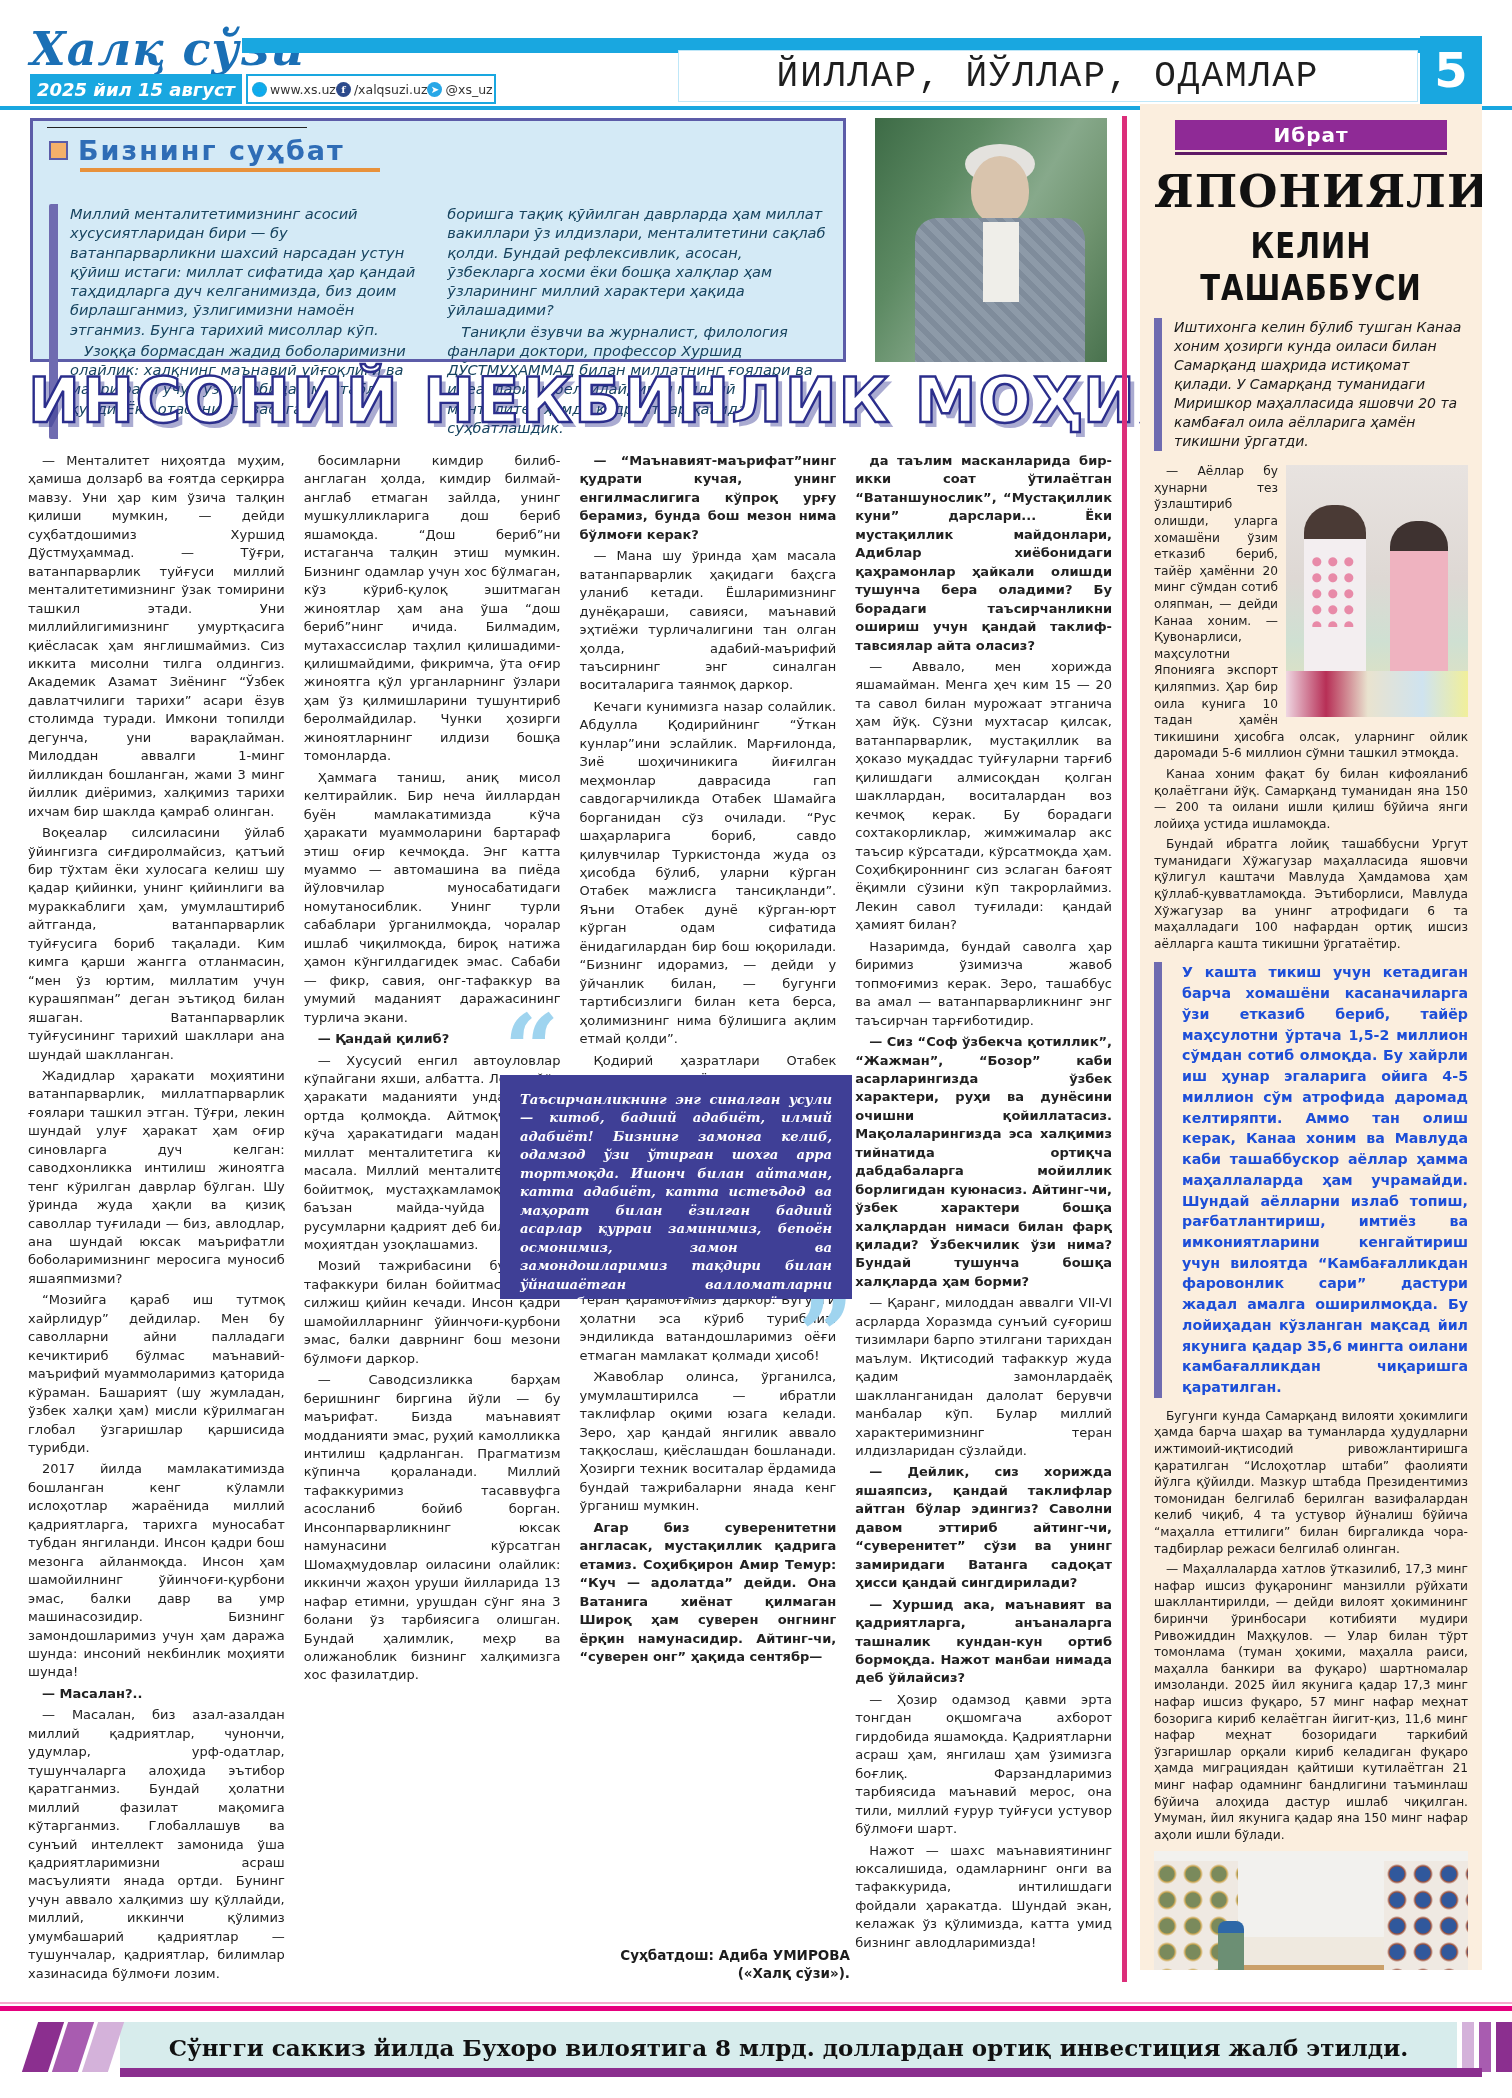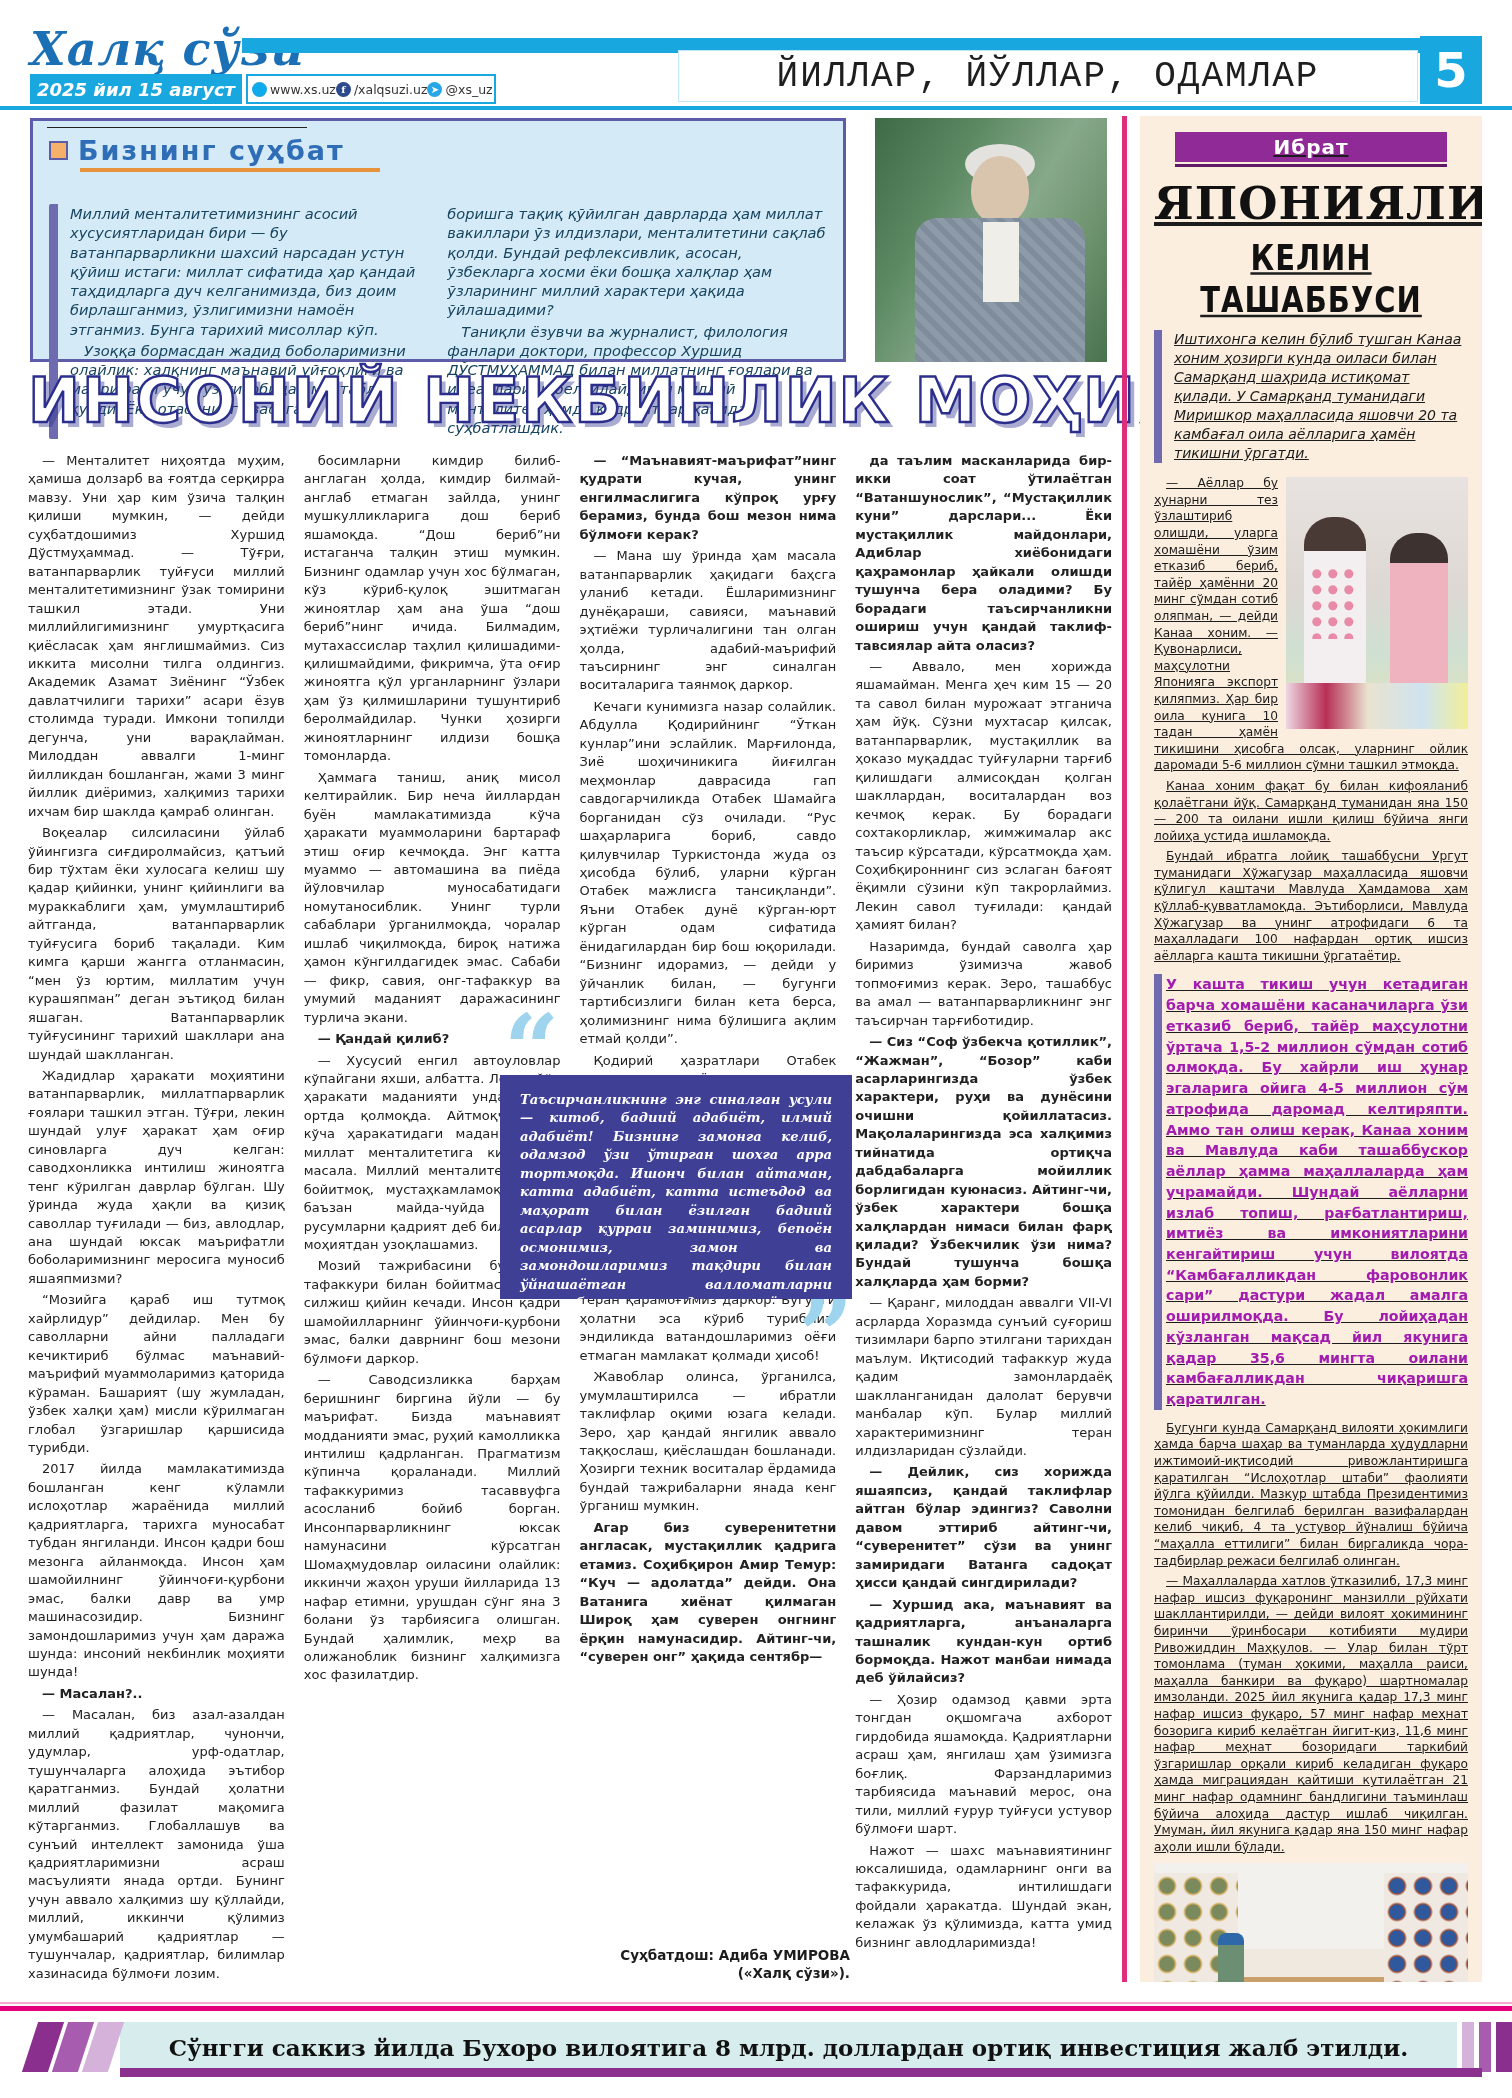--- a/index.html
+++ b/index.html
@@ -100,22 +100,22 @@
   .qmark.close { left:798px; top:1288px; font-size:96px; }
 
   .main-byline {
     position:absolute; left:592px; top:1944px; width:258px; text-align:right;
     background:#fff; font-weight:bold; font-size:13.5px; line-height:1.35; padding:2px 0;
   }
 
   
   .side-divider { position:absolute; left:1122px; top:116px; width:5px; height:1866px; background:#dc2e7a; }
   .sidebar {
-    position:absolute; left:1140px; top:116px; width:342px; height:1866px;
-    background:#fbeede; padding:16px 14px 10px 14px; overflow:hidden;text-decoration:underline;
+    position:absolute; left:1140px; top:104px; width:342px; height:1866px;
+    background:#fbeede; padding:16px 14px 10px 14px; overflow:hidden;
   }
   .ibrat-bar { width:272px; height:30px; margin:0 auto; background:#8f2a96; display:flex; align-items:center; justify-content:center; }
   .ibrat-bar span { color:#fff; font-weight:bold; font-size:20px; letter-spacing:1px; }
   .ibrat-underline { width:272px; height:3px; margin:2px auto 10px auto; background:#5f1a66; }
   .side-title1 { text-align:center; font-family:"DejaVu Serif",serif; font-weight:bold; font-size:45px; letter-spacing:1px; color:#111; }
   .side-title2 { text-align:center; font-weight:800; font-size:29px; letter-spacing:1px; color:#111;
                  transform:scaleY(1.25); transform-origin:top; margin:6px 0 26px 0; }
   .side-lead { border-left:8px solid #6f6bb0; padding-left:12px; font-style:italic; font-size:14px;
                line-height:1.36; color:#1a1a1a; margin-bottom:12px; }
   .side-body { font-size:12.2px; line-height:1.36; text-align:justify; }
@@ -127,22 +127,22 @@
   }
   .photo-women .w1 { position:absolute; left:18px; top:40px; width:62px; height:180px; border-radius:28px 28px 6px 6px;
     background:linear-gradient(180deg,#4a3a35 0 34px,#f3eef0 34px 100%); }
   .photo-women .w1:after { content:""; position:absolute; left:8px; top:52px; width:46px; height:70px;
     background:radial-gradient(circle at 30% 30%, #e88aa8 4px, transparent 5px) 0 0/16px 16px #f3eef0; }
   .photo-women .w2 { position:absolute; left:104px; top:56px; width:58px; height:168px; border-radius:26px 26px 6px 6px;
     background:linear-gradient(180deg,#3e3230 0 30px,#efb3c0 30px 100%); }
   .photo-women .cloth { position:absolute; left:0; bottom:0; width:100%; height:46px;
     background:linear-gradient(90deg,#efd7e2,#b72f56 22%,#e9e3cf 45%,#cfe3ef 75%,#f1ef9a); }
   .side-highlight {
-    clear:both; border-left:8px solid #6f6bb0; padding-left:4px; margin:10px 0 10px 0;
-    font-weight:bold; font-size:14.2px; line-height:1.46; text-align:justify; color:#a21caf;
+    clear:both; border-left:8px solid #6f6bb0; padding-left:20px; margin:10px 0 10px 0;
+    font-weight:bold; font-size:14.2px; line-height:1.46; text-align:justify; color:#1d4ed8;
   }
   .photo-shop {
     width:100%; height:238px; margin:8px 0; position:relative; overflow:hidden;
     background:linear-gradient(180deg,#f2f1ee 0 36%,#efe9df 36% 48%,#caa06a 48% 100%);
   }
   .photo-shop .wallL, .photo-shop .wallR {
     position:absolute; top:10px; width:84px; height:150px;
     background:radial-gradient(circle,#7a8a5c 7px,#caa54f 8px, transparent 10px) 0 0/26px 26px #efe9e2;
   }
   .photo-shop .wallL { left:0; }

